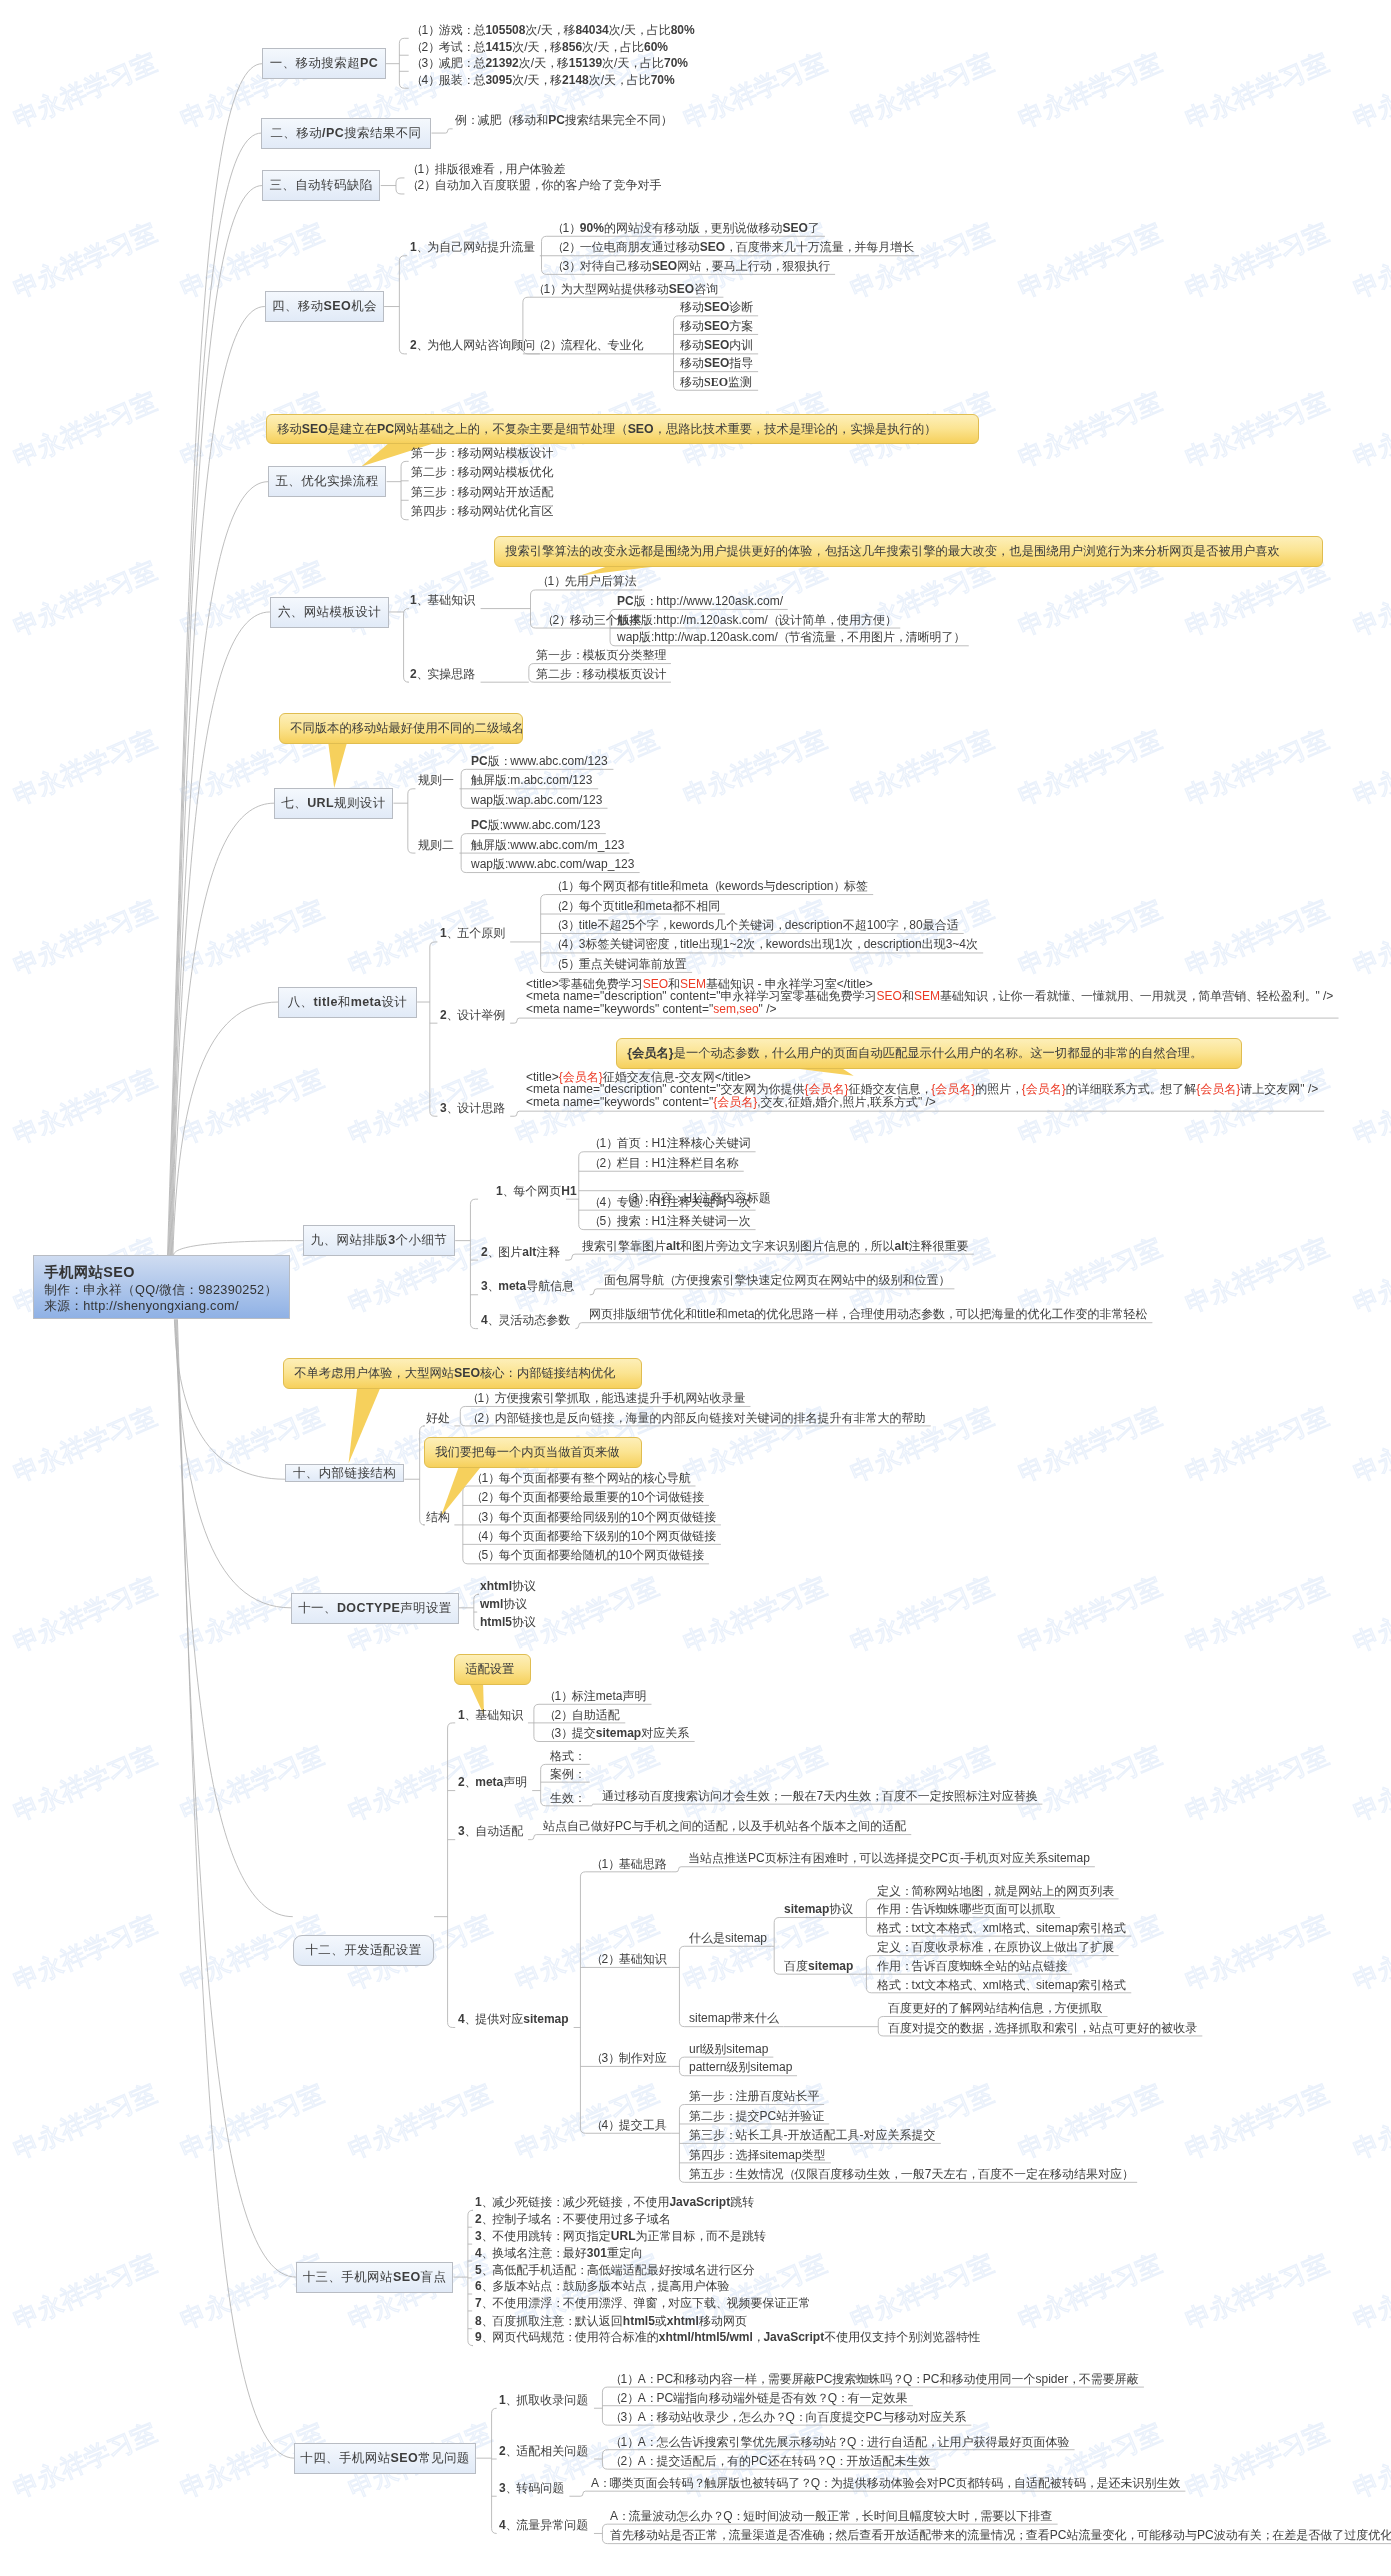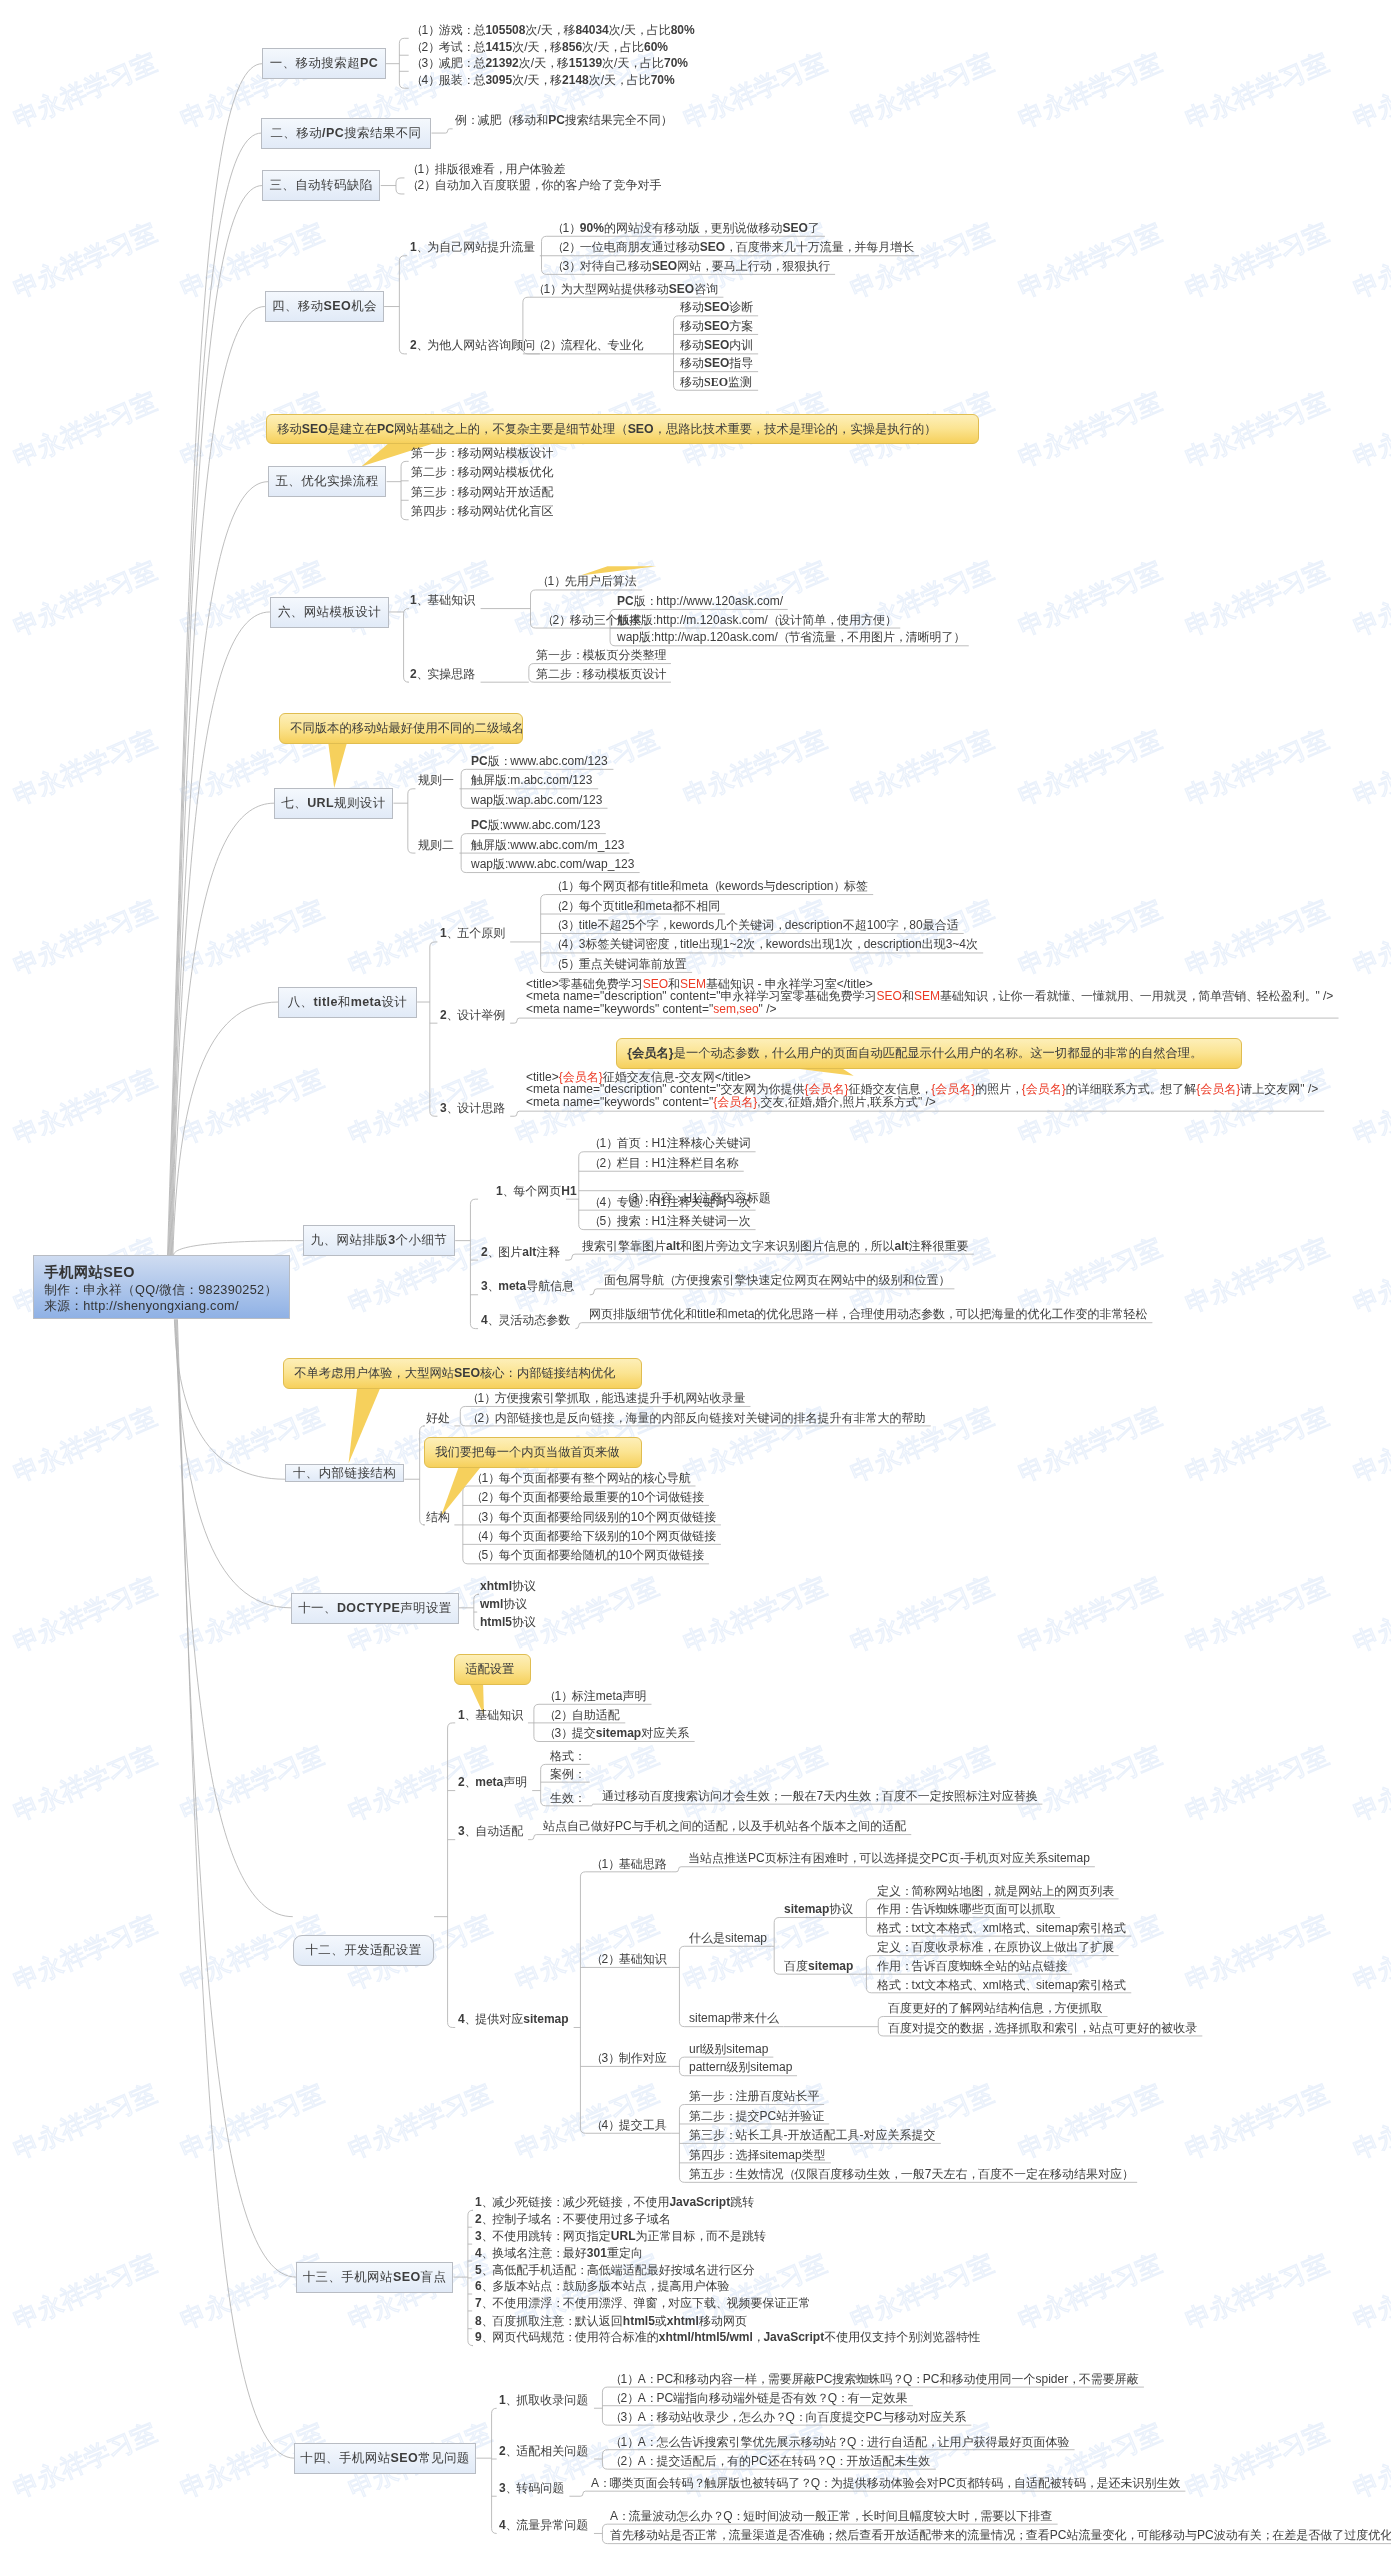--- a/index.html
+++ b/index.html
@@ -551,20 +551,21 @@
       <div class="lbl" style="left: 499px; top: 2519px;"><b>4</b><q>、</q>流量异常问题</div>
       <div class="lbl" style="left: 610px; top: 2373px;"><q>（</q>1<q>）</q>A<q>：</q>PC和移动内容一样<q>，</q>需要屏蔽PC搜索蜘蛛吗<q>？</q>Q<q>：</q>PC和移动使用同一个spider<q>，</q>不需要屏蔽</div>
       <div class="lbl" style="left: 610px; top: 2392px;"><q>（</q>2<q>）</q>A<q>：</q>PC端指向移动端外链是否有效<q>？</q>Q<q>：</q>有一定效果</div>
       <div class="lbl" style="left: 610px; top: 2411px;"><q>（</q>3<q>）</q>A<q>：</q>移动站收录少<q>，</q>怎么办<q>？</q>Q<q>：</q>向百度提交PC与移动对应关系</div>
       <div class="lbl" style="left: 610px; top: 2436px;"><q>（</q>1<q>）</q>A<q>：</q>怎么告诉搜索引擎优先展示移动站<q>？</q>Q<q>：</q>进行自适配<q>，</q>让用户获得最好页面体验</div>
       <div class="lbl" style="left: 610px; top: 2455px;"><q>（</q>2<q>）</q>A<q>：</q>提交适配后<q>，</q>有的PC还在转码<q>？</q>Q<q>：</q>开放适配未生效</div>
       <div class="lbl" style="left: 591px; top: 2477px;">A<q>：</q>哪类页面会转码<q>？</q>触屏版也被转码了<q>？</q>Q<q>：</q>为提供移动体验会对PC页都转码<q>，</q>自适配被转码<q>，</q>是还未识别生效</div>
       <div class="lbl" style="left: 610px; top: 2510px;">A<q>：</q>流量波动怎么办<q>？</q>Q<q>：</q>短时间波动一般正常<q>，</q>长时间且幅度较大时<q>，</q>需要以下排查</div>
       <div class="lbl" style="left: 610px; top: 2529px;">首先移动站是否正常<q>，</q>流量渠道是否准确<q>；</q>然后查看开放适配带来的流量情况<q>；</q>查看PC站流量变化<q>，</q>可能移动与PC波动有关<q>；</q>在差是否做了过度优化</div>
       <div class="callout" style="left: 266px; top: 414px; width: 713px; height: 30px;">移动<b>SEO</b>是建立在<b>PC</b>网站基础之上的，不复杂主要是细节处理（<b>SEO</b>，思路比技术重要，技术是理论的，实操是执行的）</div>
+      <div class="callout" style="left: 494px; top: 536px; width: 829px; height: 30.5px;">搜索引擎算法的改变永远都是围绕为用户提供更好的体验，包括这几年搜索引擎的最大改变，也是围绕用户浏览行为来分析网页是否被用户喜欢</div>
       <div class="callout" style="left: 279px; top: 713px; width: 244px; height: 30.5px;">不同版本的移动站最好使用不同的二级域名</div>
       <div class="callout" style="left: 616px; top: 1038px; width: 626px; height: 30.5px;"><b>{会员名}</b>是一个动态参数，什么用户的页面自动匹配显示什么用户的名称。这一切都显的非常的自然合理。</div>
       <div class="callout" style="left: 283px; top: 1358px; width: 359px; height: 30.5px;">不单考虑用户体验，大型网站<b>SEO</b>核心：内部链接结构优化</div>
       <div class="callout" style="left: 424px; top: 1437px; width: 218px; height: 30.5px;">我们要把每一个内页当做首页来做</div>
       <div class="callout" style="left: 454px; top: 1654px; width: 77px; height: 30.5px;">适配设置</div>
     </div>
 </div>
 
 
 </body></html>

